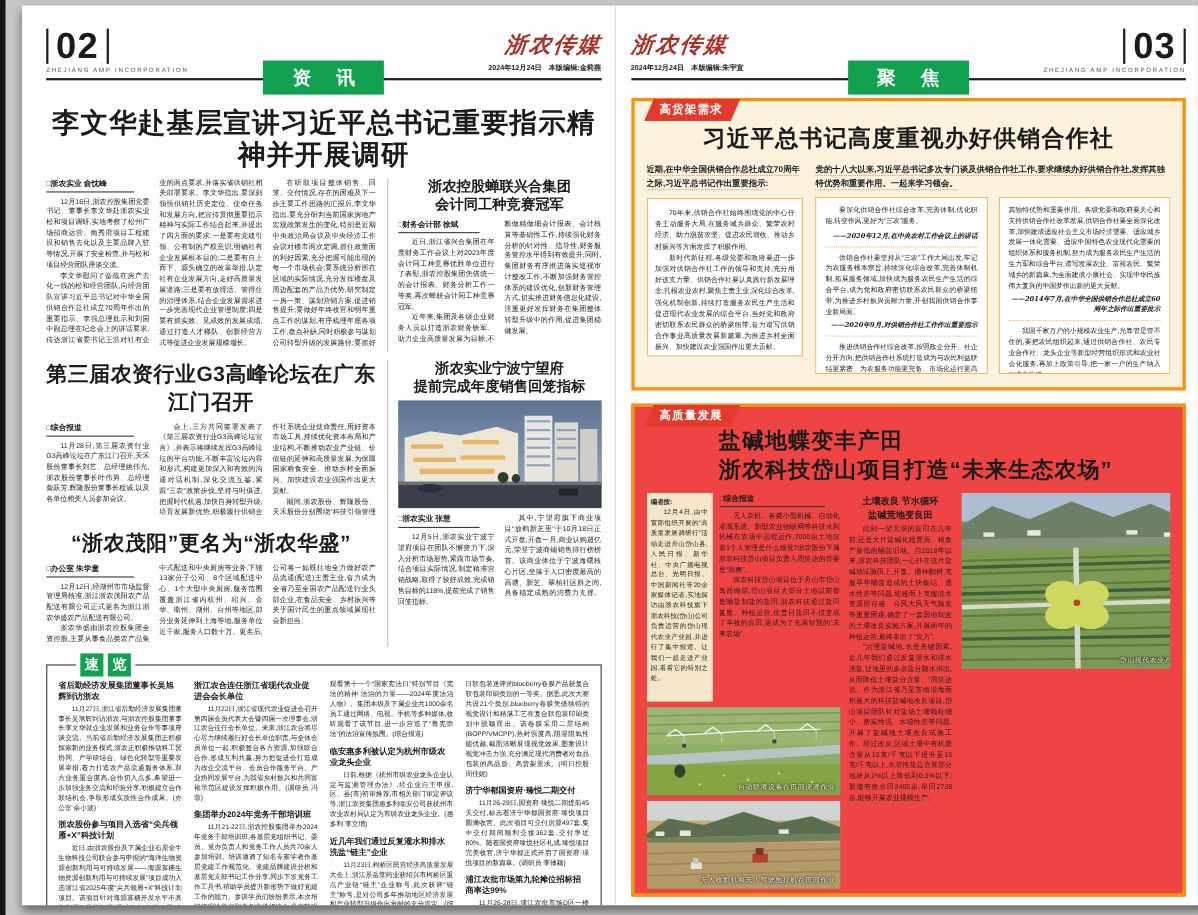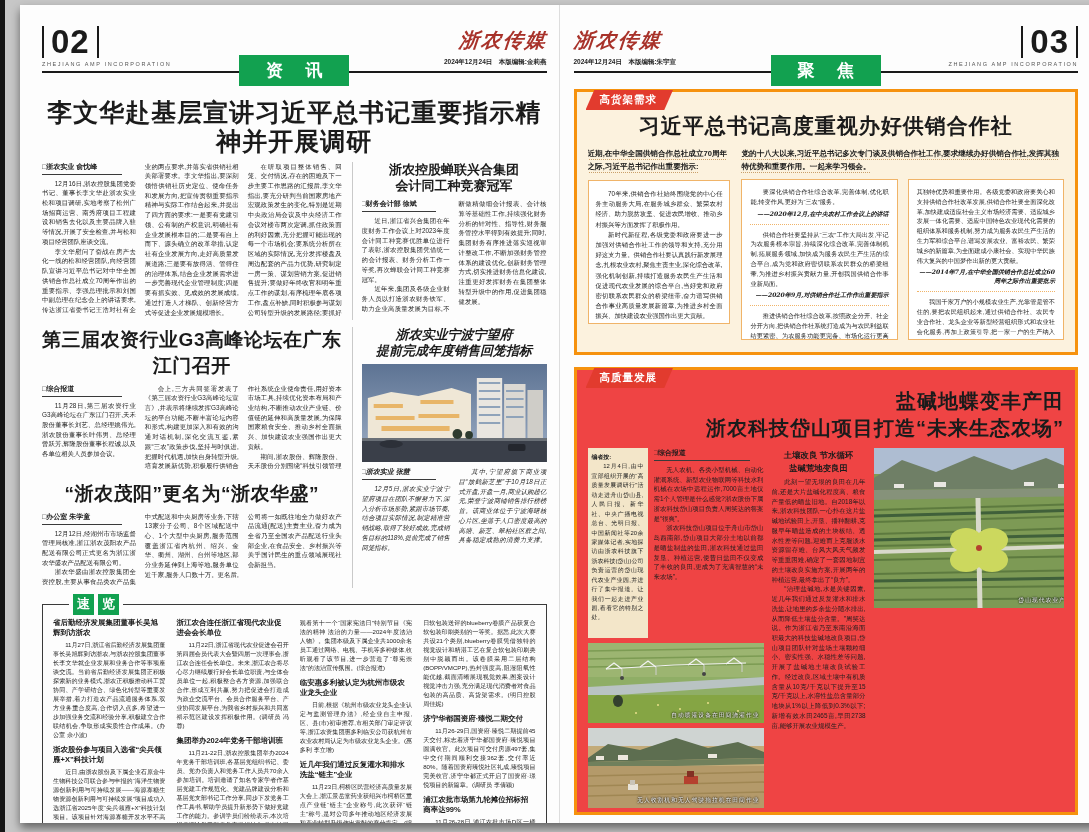--- a/index.html
+++ b/index.html
@@ -65,21 +65,21 @@
   .s-qbox p{margin:0;text-indent:2em;font-size:6.3px;line-height:1.62;text-align:justify;}
   .s-col2{flex:1;display:flex;flex-direction:column;overflow:hidden;}
   .s-qrow{display:flex;gap:10px;flex:1;overflow:hidden;margin-top:6px;}
   .s-qb{flex:1;background:#fff;border:1px solid #f0b469;padding:7px 8px;overflow:hidden;}
   .s-qb p.qt{margin:0;text-indent:2em;font-size:6.2px;line-height:1.58;text-align:justify;}
   .q-src{display:block;text-align:right;font-family:"DejaVu Serif",serif;font-style:italic;font-weight:700;font-size:6.1px;margin:3px 0 2px;}
   .q-sep{border-top:1px dotted #f0b469;margin:5px 0;}
 
   
   .quality{border:3px solid #f6920e;background:#ef4444;margin-top:12px;position:relative;padding:10px 11px 8px;height:448px;}
-  .q-head{text-align:right;font-weight:900;font-size:20px;line-height:1.35;margin:8px 0 2px 66px;letter-spacing:1px;}
+  .q-head{text-align:left;font-weight:900;font-size:20px;line-height:1.35;margin:8px 0 2px 66px;letter-spacing:1px;}
   .q-row{display:flex;gap:8px;height:360px;overflow:hidden;margin-top:6px;}
   .q-left{width:176px;flex-shrink:0;}
   .q-left-top{display:flex;gap:6px;height:190px;overflow:hidden;}
   .ednote{width:60px;flex-shrink:0;background:#f3e6c9;padding:5px 4px;overflow:hidden;}
   .ed-title{color:#cf3a22;font-weight:700;font-size:7.2px;margin:0 0 3px;}
   .ednote p{margin:0;font-size:5.9px;line-height:1.6;text-align:justify;text-indent:2em;color:#222;}
   .colA{flex:1;overflow:hidden;}
   .q-left .ph{height:80px;margin-top:5px;}
   .colB{width:94px;flex-shrink:0;overflow:hidden;}
   .subhead{font-size:8.4px;font-weight:900;text-align:center;line-height:1.5;margin:1px 0 3px;}
@@ -147,21 +147,21 @@
           </div>
           <div style="margin-top:9px;">
             <h2 class="h-big">“浙农茂阳”更名为“浙农华盛”</h2>
             <div class="cols3 bt" style="height:76px;">
               <span class="byline">□办公室 朱学童</span>
               <p>12月12日,经湖州市市场监督管理局核准,浙江浙农茂阳农产品配送有限公司正式更名为浙江浙农华盛农产品配送有限公司。</p>
               <p>浙农华盛由浙农控股集团全资控股,主要从事食品类农产品集中式配送和中央厨房等业务,下辖13家分子公司、8个区域配送中心、1个大型中央厨房,服务范围覆盖浙江省内杭州、绍兴、金华、衢州、湖州、台州等地区,部分业务延伸到上海等地,服务单位近千家,服务人口数十万。更名后,公司将一如既往地全力做好农产品流通(配送)主责主业,奋力成为全省乃至全国农产品配送行业头部企业,在食品安全、乡村振兴等关乎国计民生的重点领域展现社会新担当。</p>
             </div>
           </div>
         </div>
-        <div style="flex:1;font-style:italic;" class="side-art">
+        <div style="flex:1;" class="side-art">
           <h3 class="h-med"><span>浙农实业宁波宁望府</span><br><span>提前完成年度销售回笼指标</span></h3>
           <div class="ph" style="height:98px;">
             <svg viewBox="0 0 190 98" preserveAspectRatio="none" aria-hidden="true">
               <defs>
                 <linearGradient id="sky1" x1="0" y1="0" x2="0" y2="1">
                   <stop offset="0" stop-color="#5d7393"></stop>
                     <stop offset="1" stop-color="#9daec6"></stop>
                 </linearGradient>
               </defs>
               <rect width="190" height="98" fill="url(#sky1)"></rect>

